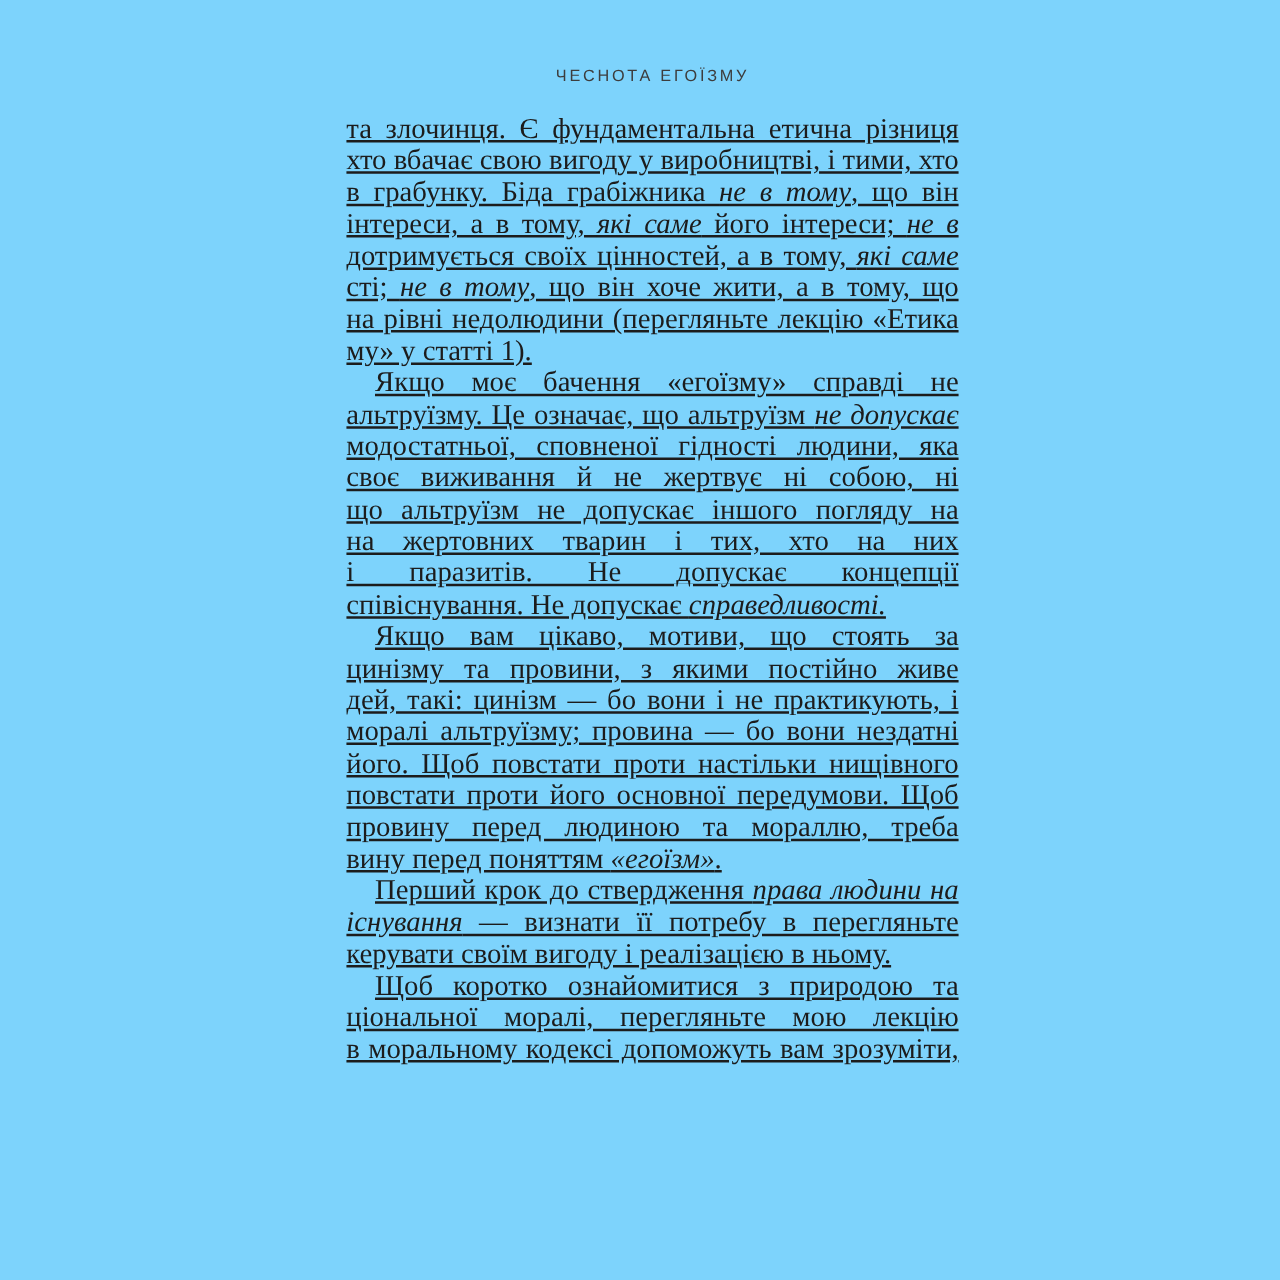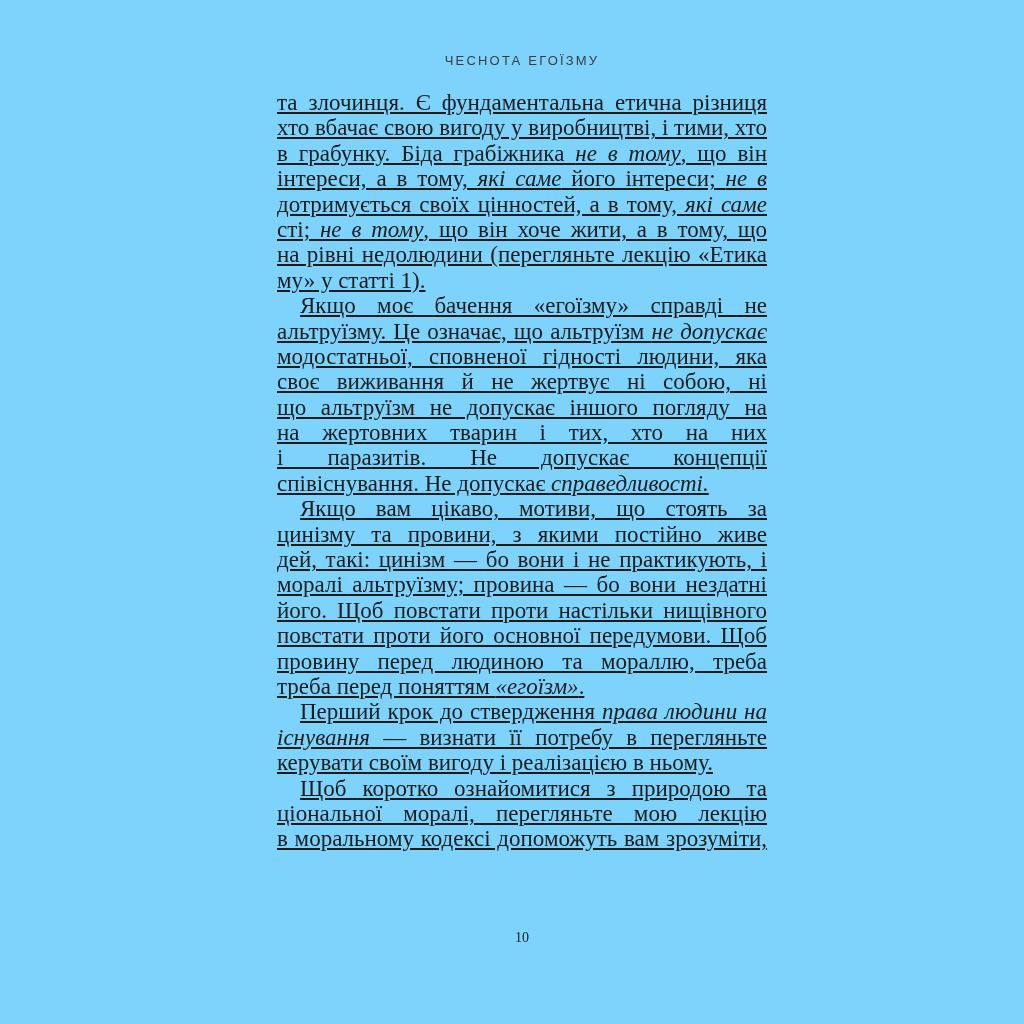--- a/index.html
+++ b/index.html
@@ -94,28 +94,27 @@
         <div class="line no-just"><span>співіснування. Не допускає </span><em>справедливості.</em></div>
       </div>
       <div class="paragraph">
         <div class="line indent"><span>Якщо вам цікаво, мотиви, що стоять за огидною сумішшю</span></div>
         <div class="line"><span>цинізму та провини, з якими постійно живе більшість лю-</span></div>
         <div class="line"><span>дей, такі: цинізм — бо вони і не практикують, і не приймають</span></div>
         <div class="line"><span>моралі альтруїзму; провина — бо вони нездатні відкинути</span></div>
         <div class="line"><span>його. Щоб повстати проти настільки нищівного зла, потрібно</span></div>
         <div class="line"><span>повстати проти його основної передумови. Щоб спокутувати</span></div>
         <div class="line"><span>провину перед людиною та мораллю, треба спокутувати про-</span></div>
-        <div class="line no-just"><span>треба перед поняттям </span><em>«егоїзм»</em><span>.</span></div>
+        <div class="line no-just"><span>вину перед поняттям </span><em>«егоїзм»</em><span>.</span></div>
       </div>
       <div class="paragraph">
         <div class="line indent"><span>Перший крок до ствердження </span><em>права людини на доброчесне</em></div>
         <div class="line"><em>існування</em><span> — визнати її потребу в перегляньте кодексі, щоб</span></div>
         <div class="line no-just"><span>керувати своїм вигоду і реалізацією в ньому.</span></div>
       </div>
       <div class="paragraph">
         <div class="line indent"><span>Щоб коротко ознайомитися з природою та доказами ра-</span></div>
         <div class="line"><span>ціональної моралі, перегляньте мою лекцію «Етика об’єк-</span></div>
         <div class="line"><span>в моральному кодексі допоможуть вам зрозуміти, що мета</span></div>
       </div>
     </div>
 
-  <div class="page-number">10</div>
 </div>
 
 </body></html>

